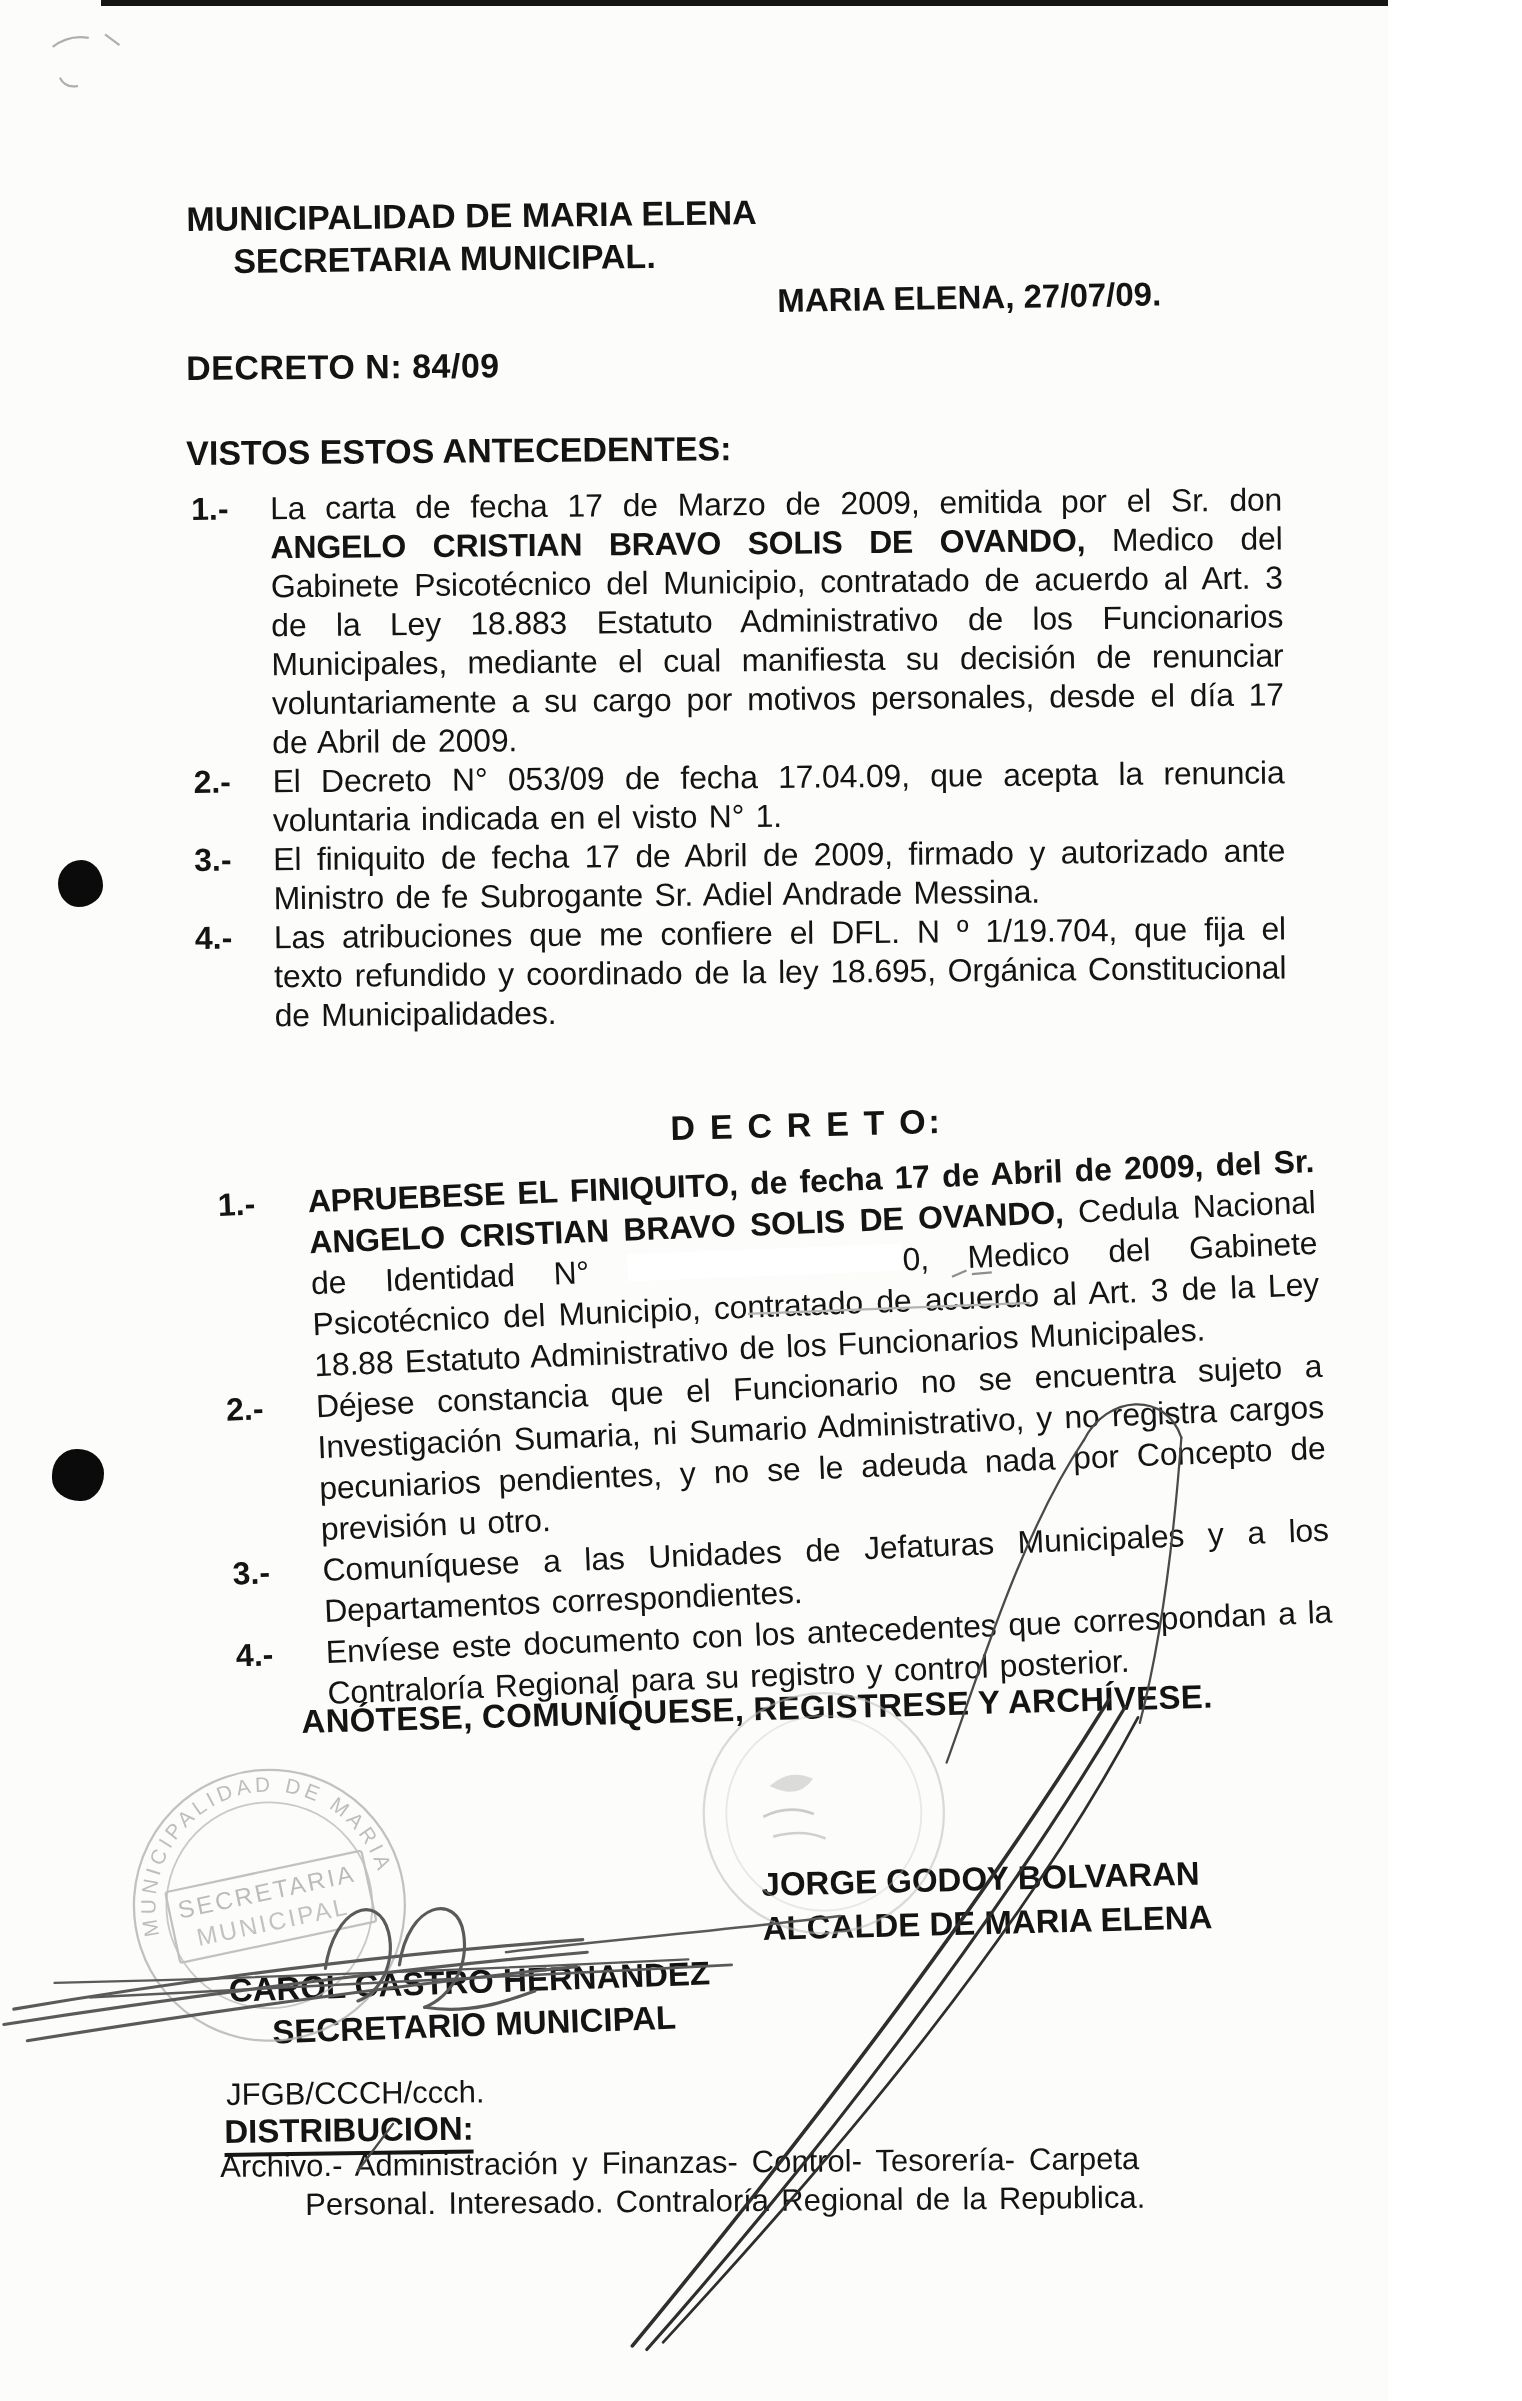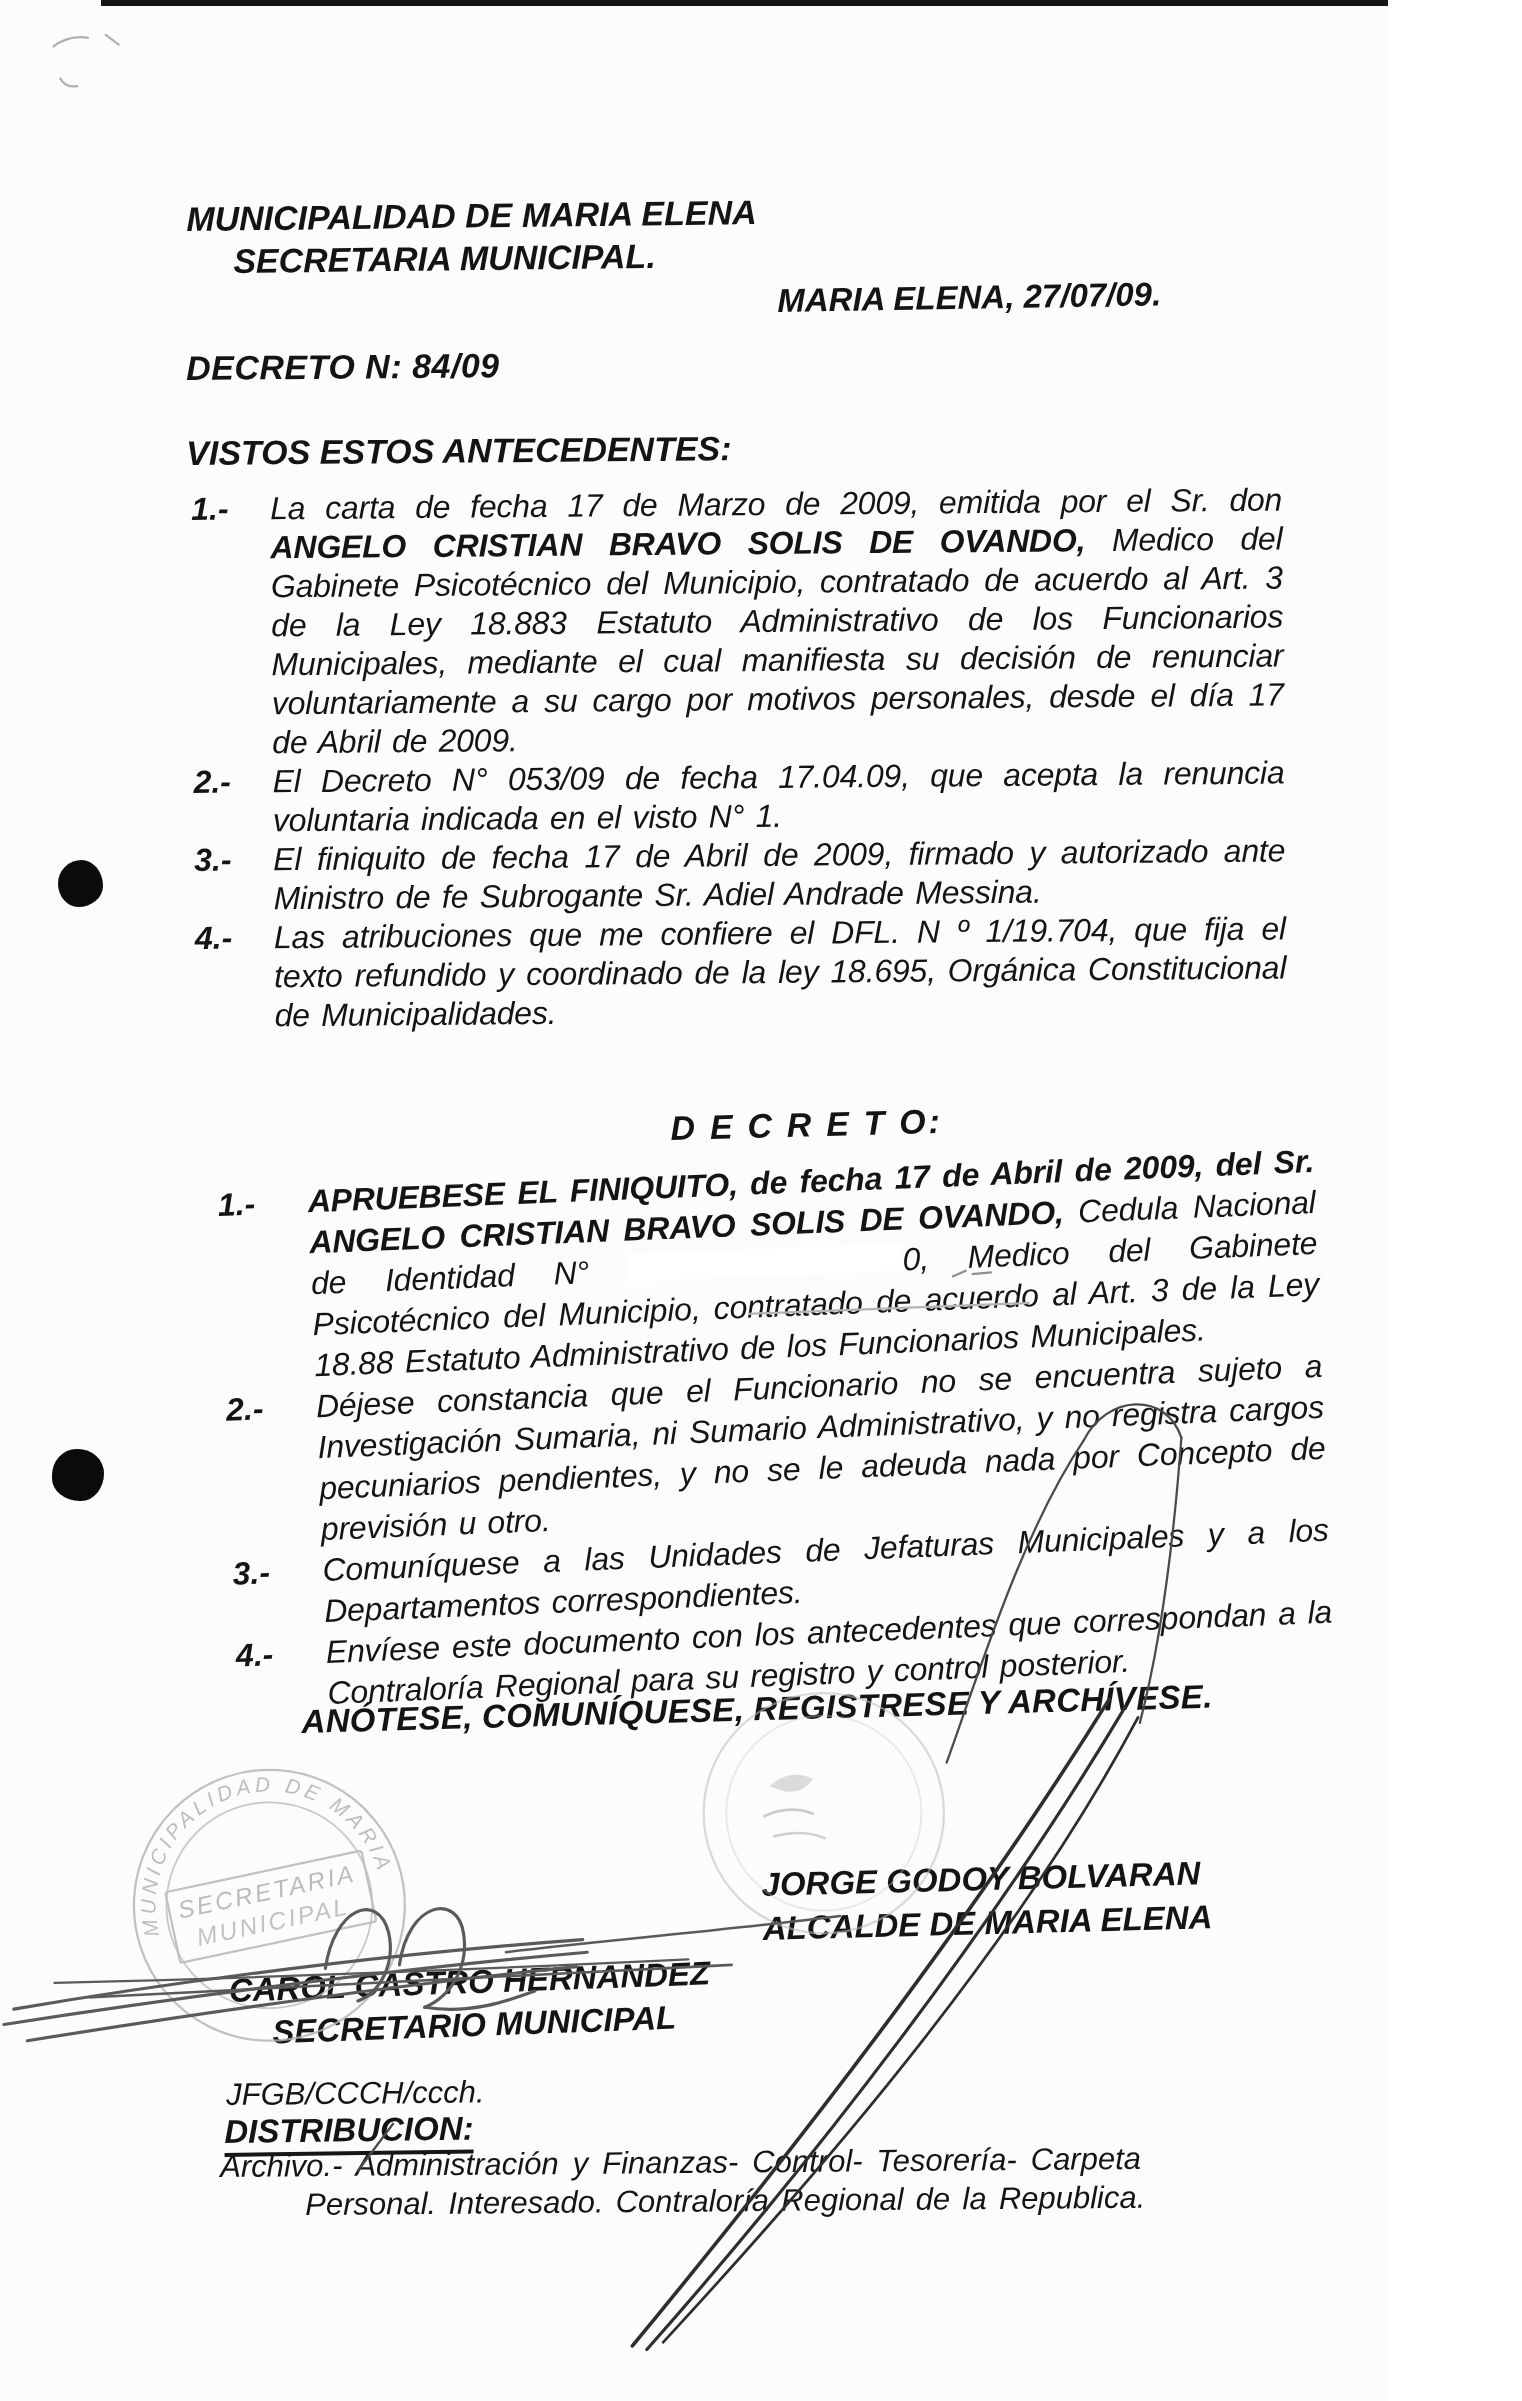--- a/index.html
+++ b/index.html
@@ -1,20 +1,20 @@
 <!DOCTYPE html>
 <html style="font-size:14.5px"><head>
 <meta charset="utf-8">
 <style>
   html,body{margin:0;padding:0;background:#ffffff;}
   .page{
     position:relative;width:1388px;height:2401px;overflow:hidden;
     background:#fcfcfb;
     font-family:"Liberation Sans",sans-serif;
-    font-style:italic;color:#141414;
+    color:#141414;
   }
   .abs{position:absolute;transform-origin:left top;}
   .b{font-weight:700;}
   
   .topline{position:absolute;left:101px;top:0;width:1338px;height:6.3px;background:#161616;}
   .edge-artifact{position:absolute;left:1510px;top:2113px;width:6.3px;height:271px;background:#9a9a9a;opacity:.55;}
   
   .org1{left:186px;top:200px;font-size:34px;}
   .org2{left:233px;top:242px;font-size:34px;}
   .date{left:777px;top:282px;font-size:33px;}

